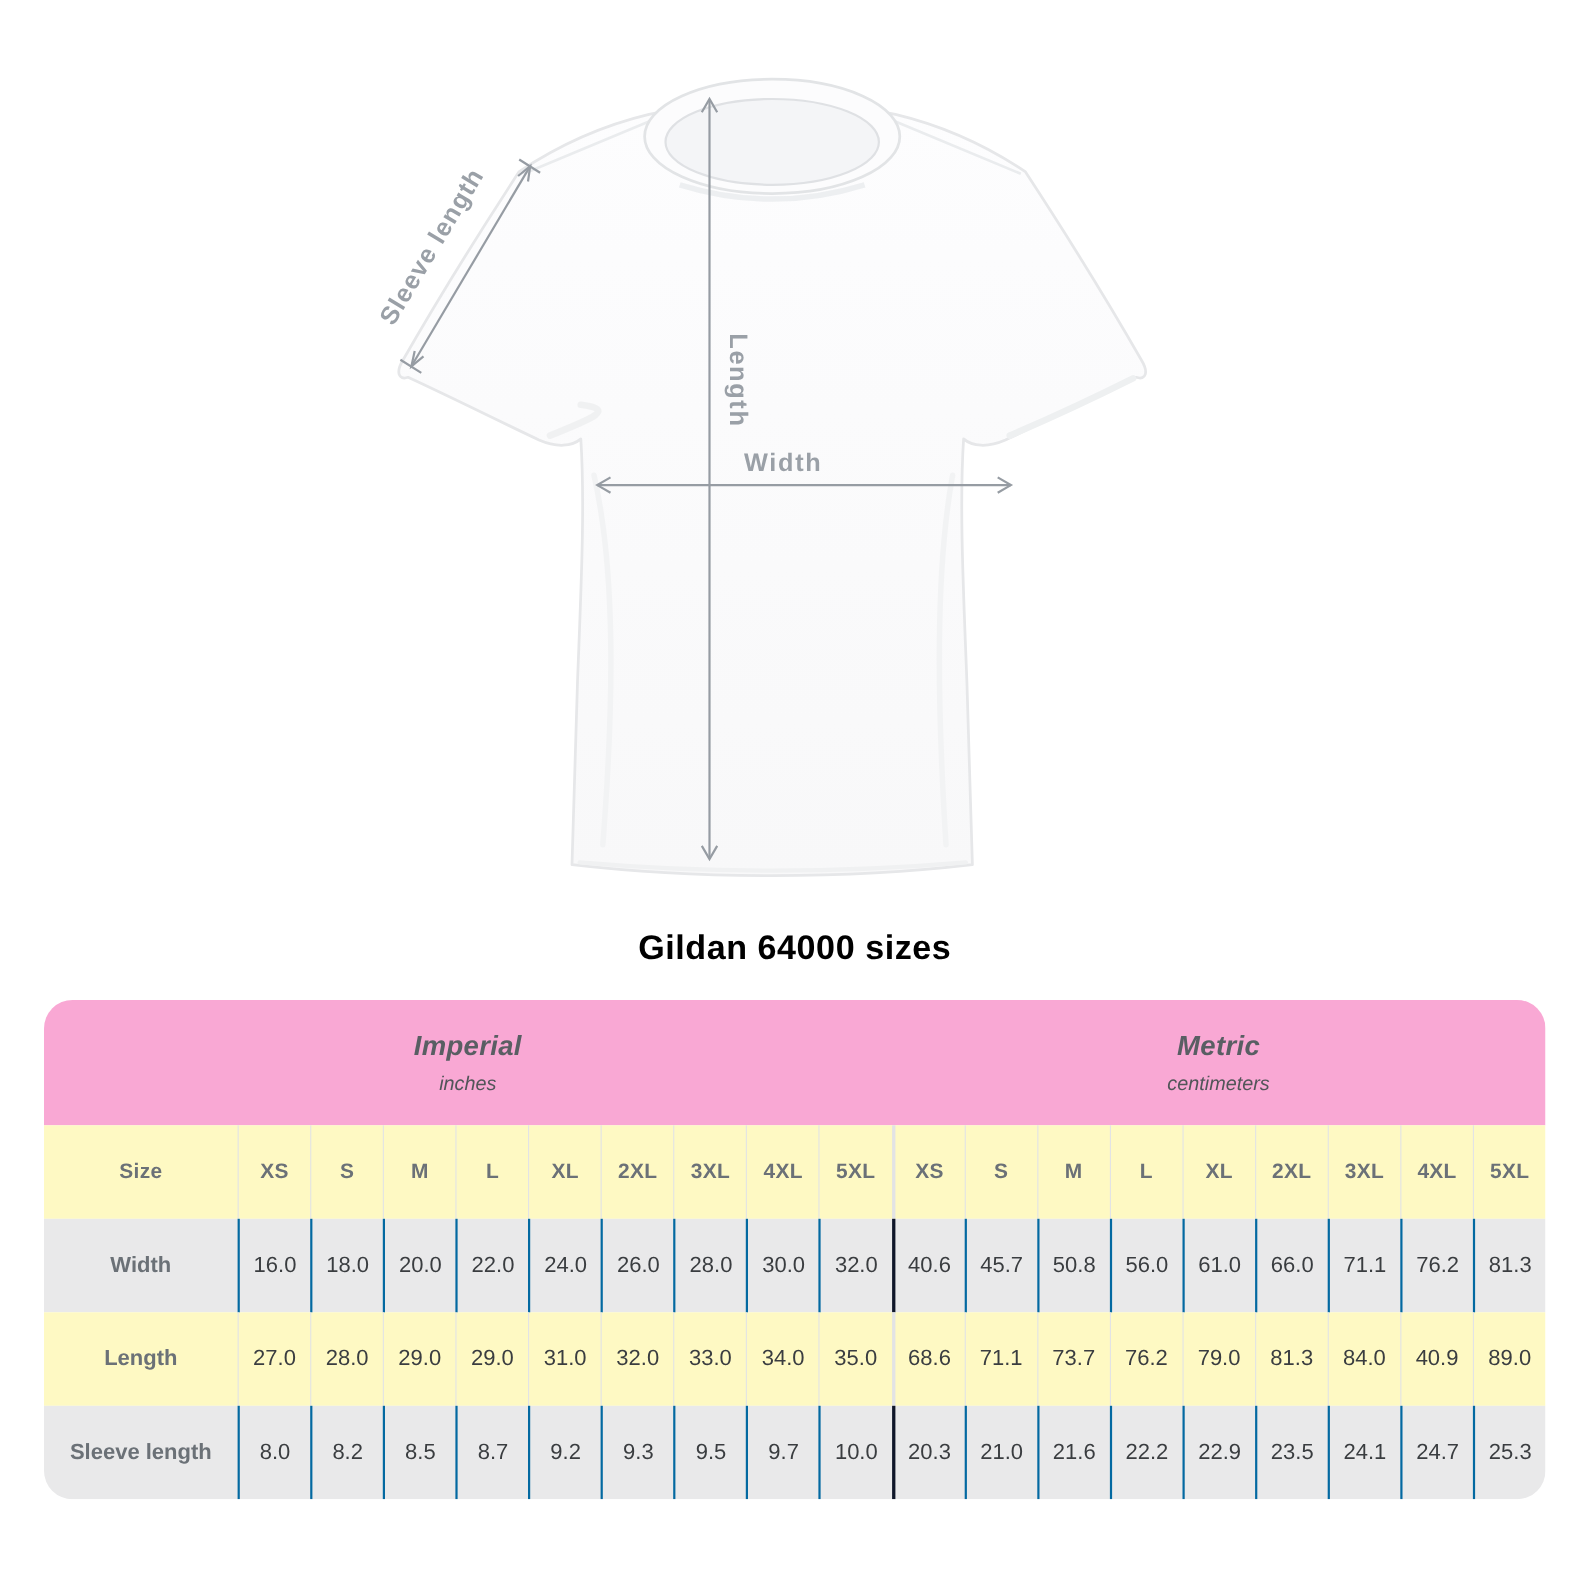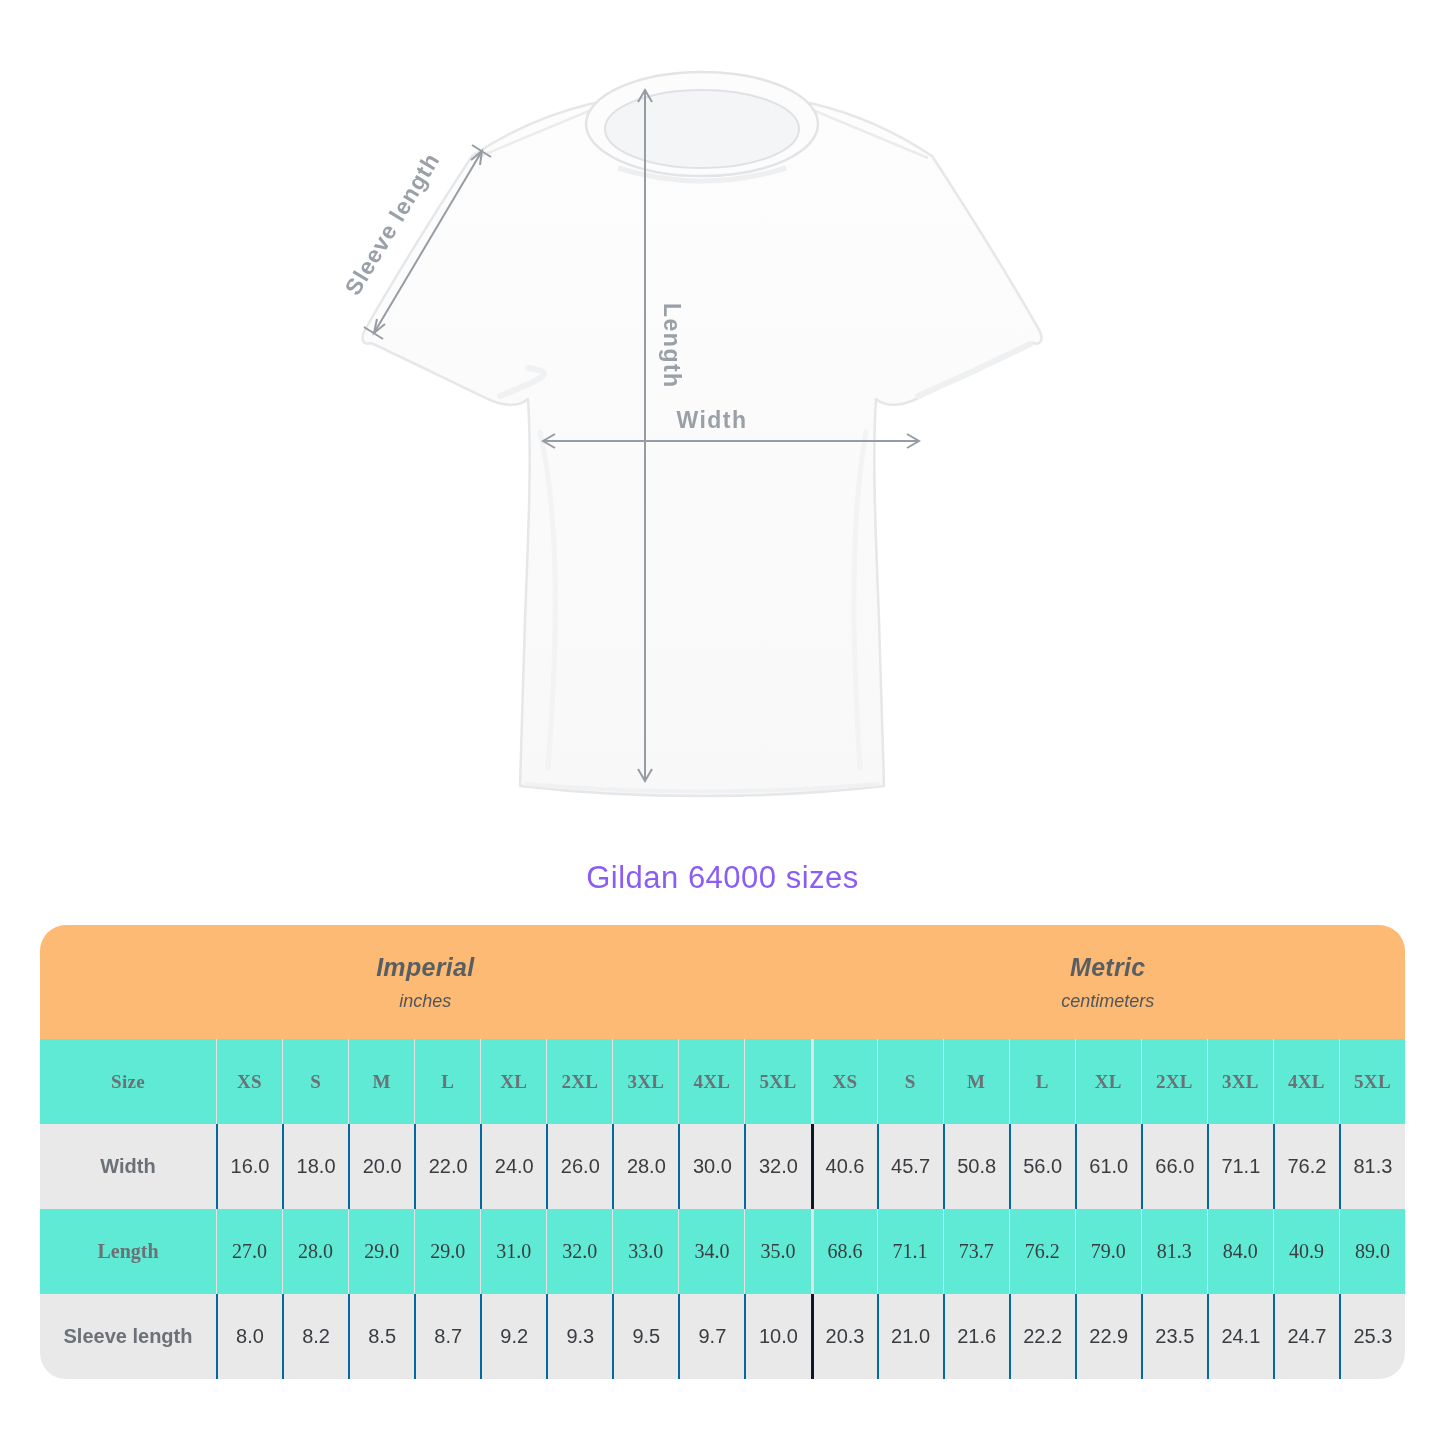--- a/index.html
+++ b/index.html
@@ -11,45 +11,45 @@
     overflow:hidden;
   }
   .stage { position:relative; width:1445px; height:1445px; background:#fff; }
 
   
   .diagram { position:relative; width:1445px; height:828px; }
   .diagram svg { position:absolute; left:0; top:0; }
 
   
   .title {
-    text-align:center; font-size:31px; font-weight:normal; color:#8b5cf6;
-    margin-top:32px; line-height:36px; letter-spacing:.5px;
+    text-align:center; font-size:31px; font-weight:bold; color:#000000;
+    margin-top:16px; line-height:36px; letter-spacing:.5px;
   }
   .note {
     text-align:center; font-style:italic; font-size:19px; color:#4b4d4f;
     margin-top:11px; line-height:24px;
   }
 
   
   .size-table {
     width:1365px; margin:29px auto 0 auto;
     border-radius:26px; overflow:hidden;
     background:#ffffff;
   }
-  .unit-band { display:flex; height:114px; background:#fdba74; }
+  .unit-band { display:flex; height:114px; background:#f9a8d4; }
   .unit-cell { display:flex; flex-direction:column; align-items:center; justify-content:center; gap:9px; }
   .unit-cell.imperial { width:56.45%; }
   .unit-cell.metric   { width:43.55%; }
   .unit-title { font-size:25px; font-weight:bold; font-style:italic; color:#595e63; letter-spacing:.3px; }
   .unit-sub   { font-size:18px; font-style:italic; color:#525559; }
 
   .t-row { display:grid; grid-template-columns:176px repeat(18, 1fr); height:85px; }
   .t-row > div { display:flex; align-items:center; justify-content:center; }
 
-  .row-white { background:#5eead4;font-family:Liberation Serif, serif; }
+  .row-white { background:#fef9c3; }
   .row-gray  { background:#e9e9ea; }
 
   .row-white > div + div { border-left:1px solid #e2e3e5; }
   .row-gray  > div + div { border-left:2px solid #0369a1; }
   .row-white > div.m-start { border-left:3px solid #e2e3e5; }
   .row-gray  > div.m-start { border-left:3px solid #0f172a; }
 
   .col-head  { font-size:19px; font-weight:bold; color:#6b7177; letter-spacing:.3px; }
   .row-label { font-size:20px; font-weight:bold; color:#6b7177; }
   .cell-val  { font-size:20px; color:#3a3d40; }

